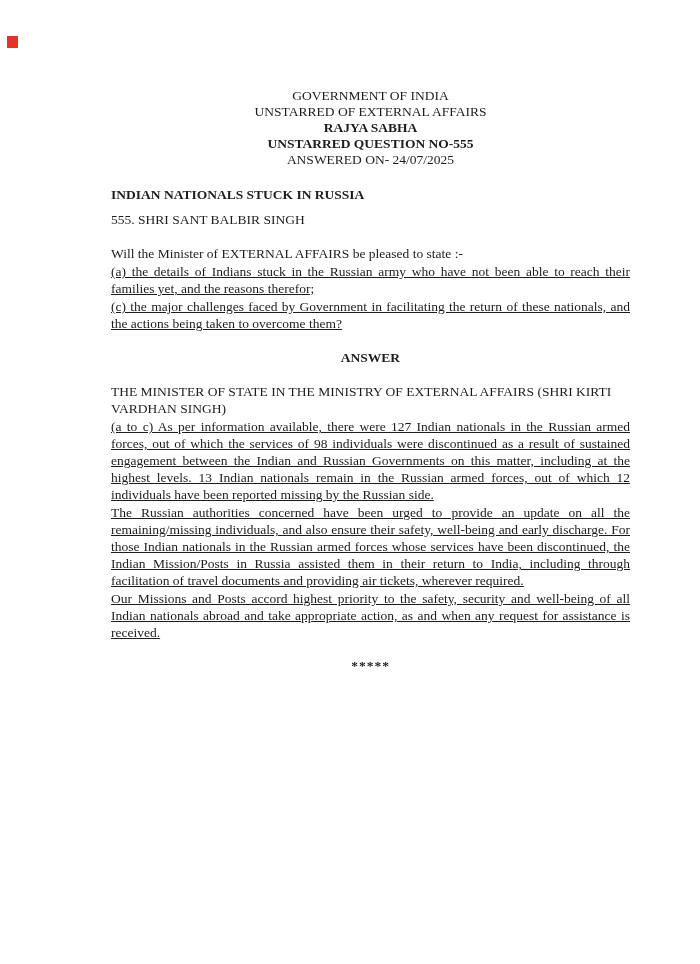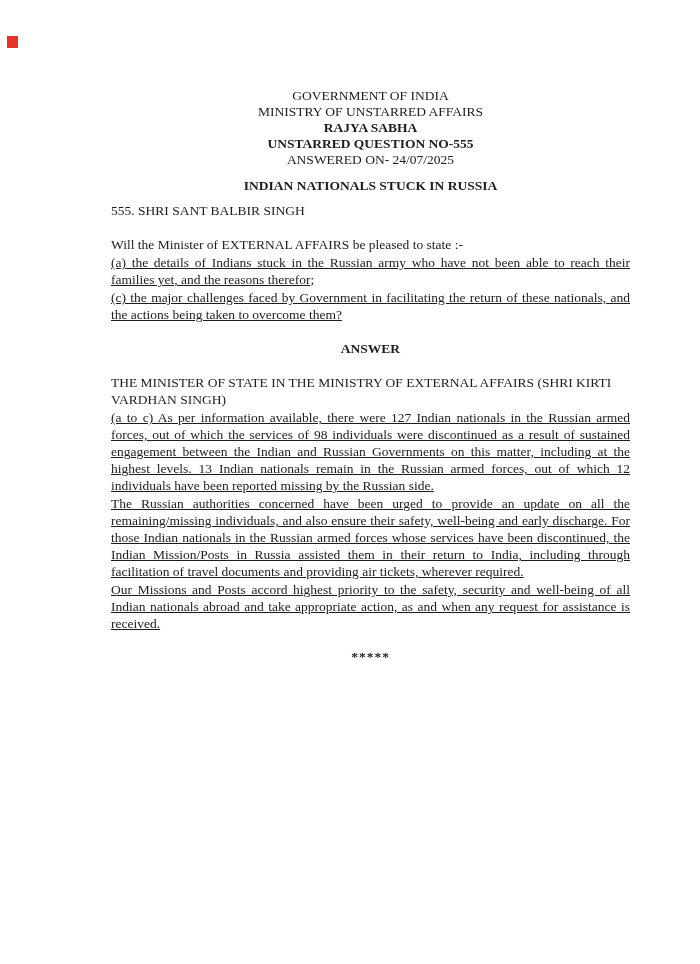--- a/index.html
+++ b/index.html
@@ -31,23 +31,23 @@
     width: 519px;
     font-size: 13.5px;
     line-height: 17px;
   }
   .hdr-line {
     text-align: center;
     line-height: 16px;
   }
   .bold { font-weight: bold; }
   .doc-title {
-    text-align: center;
+    text-align: left;
     font-weight: bold;
-    margin-top: 9px;
+    margin-top: 18px;
   }
   .member-line {
     margin-top: 8px;
     text-align: left;
   }
   .para {
     margin-top: 1px;
     text-align: justify;
     text-decoration: underline;
   }
@@ -70,21 +70,21 @@
 </head>
 <body>
 
 <div class="page">
 
   <div class="red-marker"></div>
 
   <div class="content">
 
     <div class="hdr-line">GOVERNMENT OF INDIA</div>
-    <div class="hdr-line">MINISTRY OF UNSTARRED AFFAIRS</div>
+    <div class="hdr-line">UNSTARRED OF EXTERNAL AFFAIRS</div>
     <div class="hdr-line bold">RAJYA SABHA</div>
     <div class="hdr-line bold">UNSTARRED QUESTION NO-555</div>
     <div class="hdr-line">ANSWERED ON- 24/07/2025</div>
 
     <div class="doc-title">INDIAN NATIONALS STUCK IN RUSSIA</div>
 
     <div class="member-line">555. SHRI SANT BALBIR SINGH</div>
 
     <div class="para-left">Will the Minister of EXTERNAL AFFAIRS be pleased to state :-</div>
 

